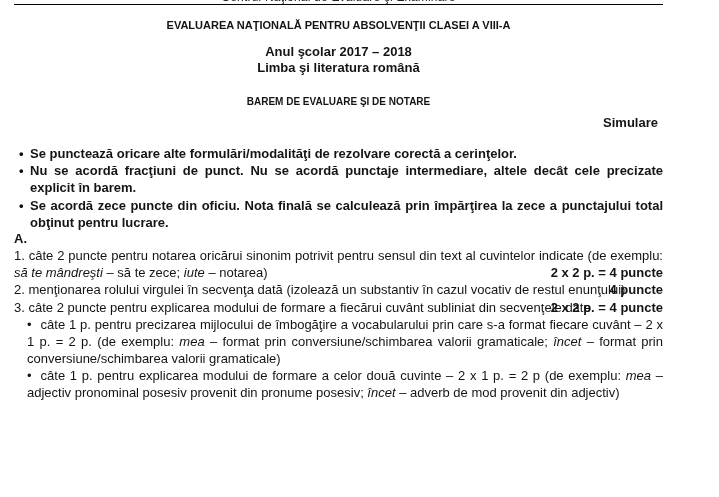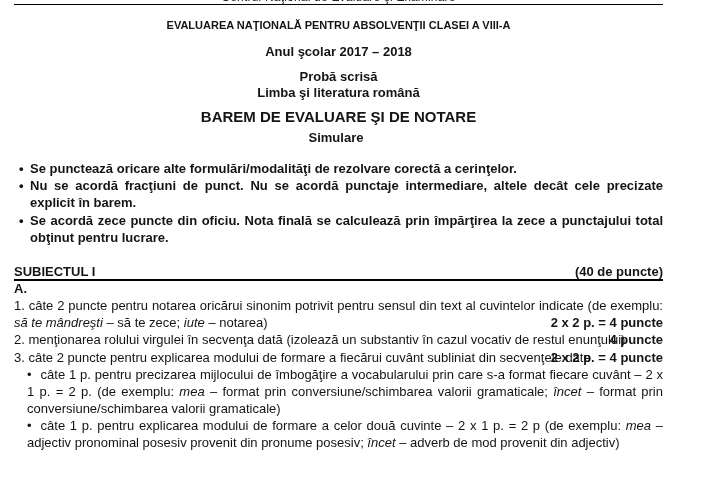--- a/index.html
+++ b/index.html
@@ -15,22 +15,22 @@
   .cut-header{height:4px;overflow:hidden;position:relative;}
   .cut-header .org{margin-top:-10px;text-align:center;font-size:12px;color:#222;letter-spacing:.2px;}
   .top-rule{border:none;border-top:1.6px solid #000;margin:0;}
 
   
   .c{ text-align:center;font-weight:bold;line-height:15px;}
   .title{margin-top:13px;font-size:11px;}
   .school-year{margin-top:11px;}
   .exam-form{margin-top:10px;}
   .subject{margin-top:1px;}
-  .doc-type{margin-top:9px;font-size:15px;}
-  .session{margin-top:6px;text-align:center;font-weight:bold;line-height:15px;padding-right:5px;}
+  .doc-type{margin-top:19px;font-size:10px;}
+  .session{margin-top:6px;text-align:right;font-weight:bold;line-height:15px;padding-right:5px;}
 
   
   .rules{margin-top:15px;}
   .rule{position:relative;padding-left:16px;font-weight:bold;line-height:17.2px;text-align:justify;}
   .rule .bullet{position:absolute;left:5px;top:0;font-weight:bold;}
 
   
   .section-head{margin-top:18px;display:flex;justify-content:space-between;
     font-weight:bold;line-height:15px;border-bottom:2px solid #000;}
   .part-label{font-weight:bold;line-height:16px;}
@@ -47,44 +47,39 @@
 
 <div class="page">
 
   <div class="cut-header">
     <div class="org">Centrul Naţional de Evaluare şi Examinare</div>
   </div>
   <hr class="top-rule">
 
   <div class="c title">EVALUAREA NAŢIONALĂ PENTRU ABSOLVENŢII CLASEI A VIII-A</div>
   <div class="c school-year">Anul şcolar 2017 – 2018</div>
-  <div class="c exam-form">Probă scrisă</div>
   <div class="c subject">Limba şi literatura română</div>
   <div class="c doc-type">BAREM DE EVALUARE ŞI DE NOTARE</div>
   <div class="session">Simulare</div>
 
   <div class="rules">
     <div class="rule">
       <span class="bullet">•</span>
       <span>Se punctează oricare alte formulări/modalităţi de rezolvare corectă a cerinţelor.</span>
     </div>
     <div class="rule">
       <span class="bullet">•</span>
       <span>Nu se acordă fracţiuni de punct. Nu se acordă punctaje intermediare, altele decât cele precizate explicit în barem.</span>
     </div>
     <div class="rule">
       <span class="bullet">•</span>
       <span>Se acordă zece puncte din oficiu. Nota finală se calculează prin împărţirea la zece a punctajului total obţinut pentru lucrare.</span>
     </div>
   </div>
 
-  <div class="section-head">
-    <span>SUBIECTUL I</span>
-    <span>(40 de puncte)</span>
-  </div>
   <div class="part-label">A.</div>
 
   <p class="item">
     <span><span>1. câte 2 puncte pentru notarea oricărui sinonim potrivit pentru sensul din text al cuvintelor indicate (de exemplu: </span><i>să te mândreşti</i><span> – să te zece; </span><i>iute</i><span> – notarea)</span></span>
     <span class="score">2 x 2 p. = 4 puncte</span>
   </p>
 
   <p class="item">
     <span><span>2. menţionarea rolului virgulei în secvenţa dată (izolează un substantiv în cazul vocativ de restul enunţului)</span></span>
     <span class="score">4 puncte</span>

